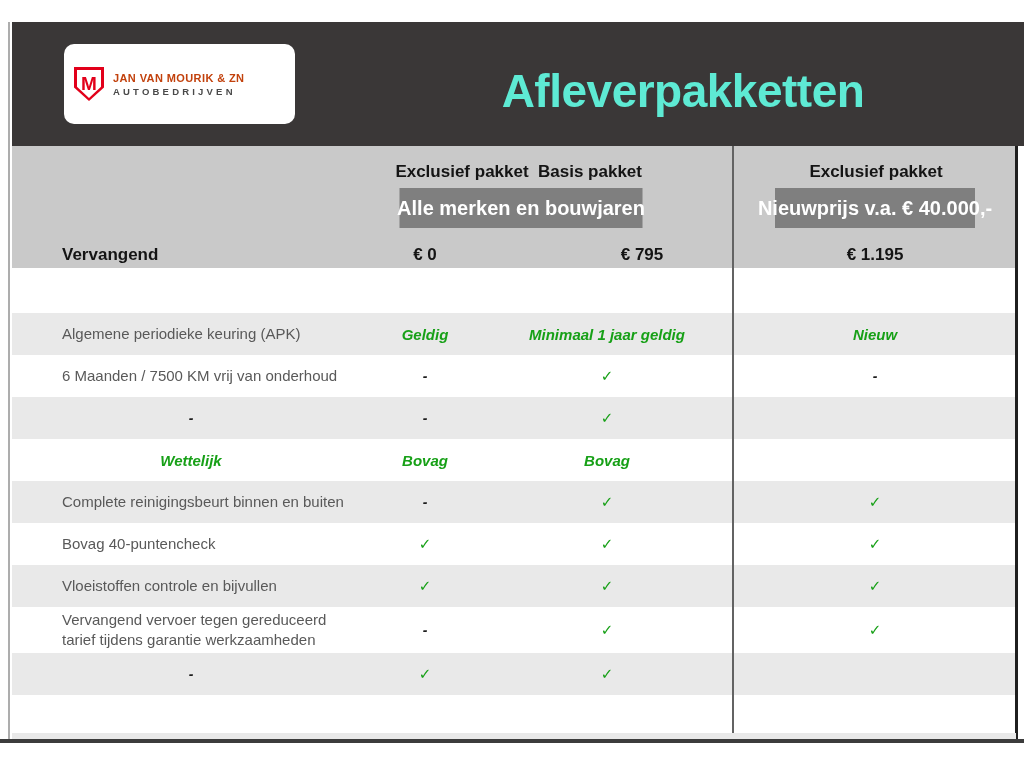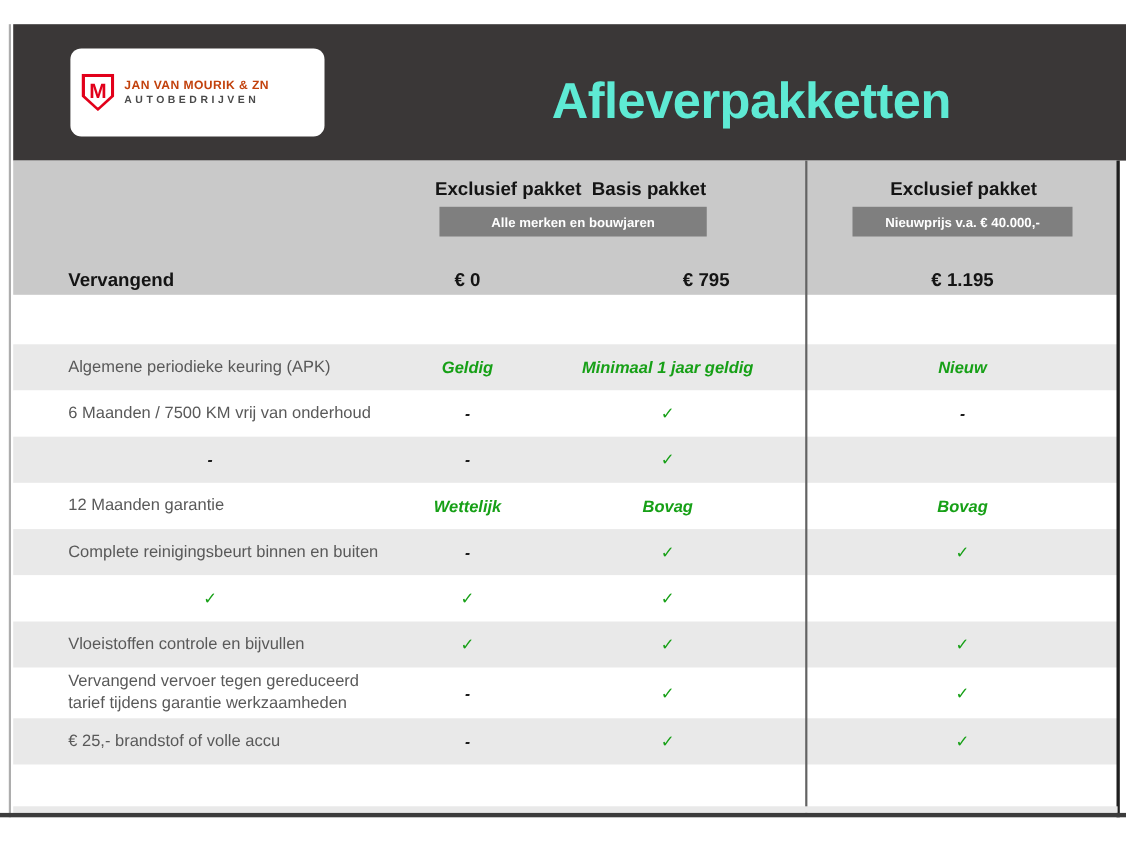--- a/index.html
+++ b/index.html
@@ -33,22 +33,22 @@
     margin:0; color:#5eead4; font-size:46px; font-weight:800; letter-spacing:-0.5px; white-space:nowrap;
   }
 
   
   .band { position:absolute; left:12px; top:146px; width:1004px; height:122px; background:#c9c9c9; }
   .pkg-header { position:absolute; top:16px; transform:translateX(-50%);
     font-size:17px; font-weight:800; color:#141414; white-space:nowrap; }
   .pkg-header.standaard { left:450px; }
   .pkg-header.basis     { left:578px; }
   .pkg-header.exclusief { left:864px; }
-  .badge { position:absolute; top:42px; height:27px; transform:translateX(-50%);
-    background:#7f7f7f; color:#ffffff; font-size:12px; font-weight:800;
+  .badge { position:absolute; top:42px; height:40px; transform:translateX(-50%);
+    background:#7f7f7f; color:#ffffff; font-size:20px; font-weight:800;
     display:flex; align-items:center; justify-content:center; white-space:nowrap; box-sizing:border-box; }
   .badge.merk  { left:509px; width:243px; }
   .badge.prijs { left:863px; width:200px; }
   .total-label { position:absolute; left:50px; top:99px; font-size:17px; font-weight:800; color:#141414; }
   .total-price { position:absolute; top:99px; transform:translateX(-50%);
     font-size:17px; font-weight:800; color:#141414; white-space:nowrap; }
   .total-price.standaard { left:413px; }
   .total-price.basis     { left:630px; }
   .total-price.exclusief { left:863px; }
 
@@ -115,50 +115,49 @@
       <div class="cell val dash">-</div>
       <div class="cell val">✓</div>
       <div class="cell val dash">-</div>
     </div>
     <div class="row">
       <div class="cell val dash">-</div>
       <div class="cell val dash">-</div>
       <div class="cell val">✓</div>
     </div>
     <div class="row">
-      <div class="cell label">12 Maanden  garantie</div>
       <div class="cell val">Wettelijk</div>
       <div class="cell val">Bovag</div>
       <div class="cell val">Bovag</div>
     </div>
     <div class="row">
       <div class="cell label">Complete reinigingsbeurt binnen en buiten</div>
       <div class="cell val dash">-</div>
       <div class="cell val">✓</div>
       <div class="cell val">✓</div>
     </div>
     <div class="row">
+      <div class="cell label">Bovag 40-puntencheck</div>
       <div class="cell val">✓</div>
       <div class="cell val">✓</div>
       <div class="cell val">✓</div>
     </div>
     <div class="row">
       <div class="cell label">Vloeistoffen controle en bijvullen</div>
       <div class="cell val">✓</div>
       <div class="cell val">✓</div>
       <div class="cell val">✓</div>
     </div>
     <div class="row" style="min-height:46px;">
       <div class="cell label">Vervangend vervoer tegen gereduceerd tarief tijdens garantie werkzaamheden</div>
       <div class="cell val dash">-</div>
       <div class="cell val">✓</div>
       <div class="cell val">✓</div>
     </div>
     <div class="row">
-      <div class="cell label">€ 25,- brandstof of  volle accu</div>
       <div class="cell val dash">-</div>
       <div class="cell val">✓</div>
       <div class="cell val">✓</div>
     </div>
   </div>
 
   <div class="v-divider"></div>
   <div class="right-border"></div>
   <div class="footer-strip"></div>
   <div class="bottom-line"></div>

